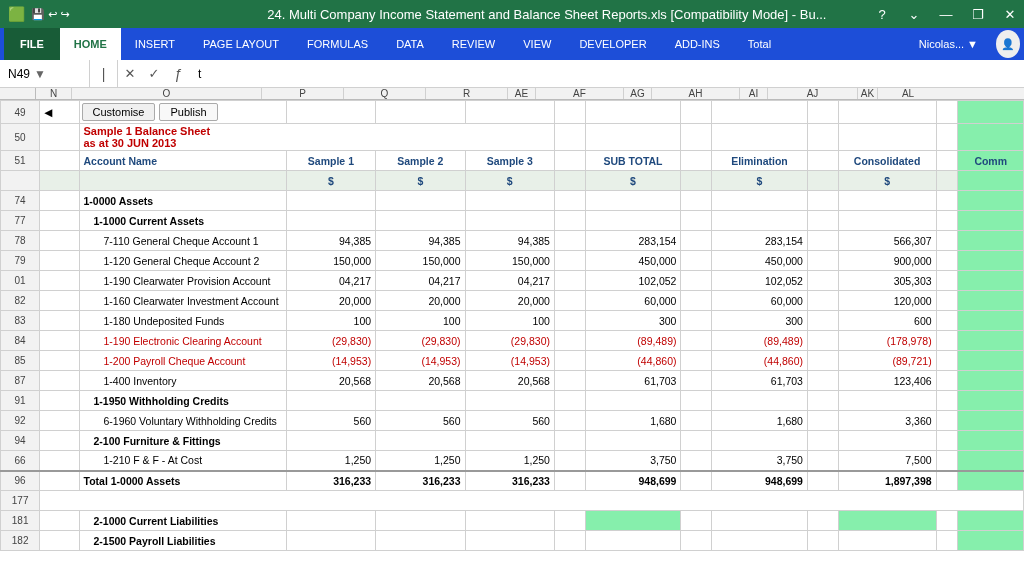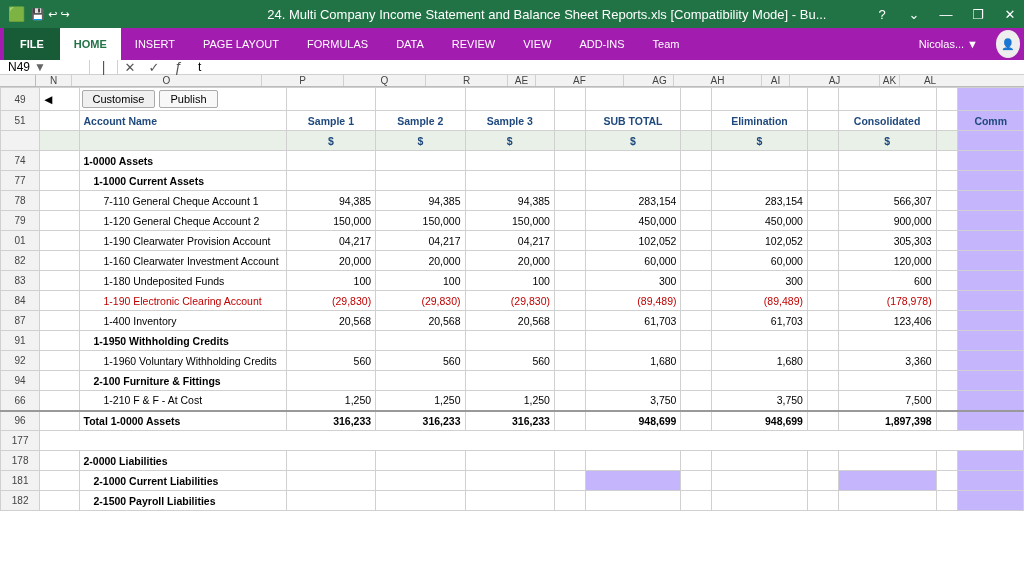--- a/index.html
+++ b/index.html
@@ -16,21 +16,21 @@
       font-size: 11px;
       position: relative;
     }
     .title-bar .title-text { flex: 1; text-align: center; font-size: 13px; }
     .title-bar .window-controls { display: flex; gap: 4px; position: absolute; right: 0; top: 0; height: 28px; align-items: center; }
     .title-bar .win-btn { width: 28px; height: 28px; display: flex; align-items: center; justify-content: center; cursor: pointer; font-size: 13px; }
     .excel-icon { margin-right: 6px; font-size: 14px; color: white; }
 
     
     .ribbon-tabs {
-      background: #a21caf;
+      background: #1d4ed8;
       display: flex;
       align-items: center;
       height: 32px;
       padding: 0 4px;
     }
     .ribbon-tab {
       padding: 0 14px;
       height: 100%;
       display: flex;
       align-items: center;
@@ -45,21 +45,21 @@
       padding: 0 16px;
       height: 100%;
     }
     .ribbon-tab.active:not(.file) { background: white; color: #217346; font-weight: 600; }
 
     
     .formula-bar {
       display: flex;
       align-items: flex-end;
       border-bottom: 1px solid #d0d0d0;
-      height: 15px;
+      height: 28px;
       background: white;
     }
     .cell-ref {
       width: 90px;
       border-right: 1px solid #d0d0d0;
       padding: 0 8px;
       font-size: 12px;
       height: 100%;
       display: flex;
       align-items: center;
@@ -71,21 +71,21 @@
     .col-header { border-right: 1px solid #d0d0d0; display: flex; align-items: center; justify-content: center; font-size: 10px; color: #444; min-width: 20px; background: #f2f2f2; font-weight: 400; flex-shrink: 0; }
     table { border-collapse: collapse; table-layout: fixed; width: 100%; }
     td, th { border: 1px solid #d0d0d0; padding: 1px 4px; font-size: 10.5px; white-space: nowrap; overflow: hidden; height: 20px; vertical-align: middle; }
     td.row-num { background: #f2f2f2; text-align: center; font-size: 10px; color: #444; width: 36px; }
     td.numeric { text-align: right; }
     td.header-cell { font-weight: bold; color: #1f497d; text-align: center; }
     td.dollar { text-align: center; color: #1f497d; font-weight: bold; }
     td.red { color: #c00000; }
     td.section-header { font-weight: bold; }
     td.total-row { font-weight: bold; }
-    td.yellow-bg { background: #c4b5fd; }
+    td.yellow-bg { background: #86efac; }
     td.indent1 { padding-left: 14px; }
     td.indent2 { padding-left: 24px; }
     .sheet-title { color: #c00000; font-weight: bold; font-size: 11px; }
 
     
     .custom-btn-area { display: flex; gap: 4px; padding: 2px; }
     .custom-btn {
       border: 1px solid #aaa;
       background: #f0f0f0;
       padding: 2px 10px;
@@ -113,22 +113,23 @@
 
 <div class="ribbon-tabs">
   <div class="ribbon-tab file">FILE</div>
   <div class="ribbon-tab active">HOME</div>
   <div class="ribbon-tab">INSERT</div>
   <div class="ribbon-tab">PAGE LAYOUT</div>
   <div class="ribbon-tab">FORMULAS</div>
   <div class="ribbon-tab">DATA</div>
   <div class="ribbon-tab">REVIEW</div>
   <div class="ribbon-tab">VIEW</div>
+  <div class="ribbon-tab">DEVELOPER</div>
   <div class="ribbon-tab">ADD-INS</div>
-  <div class="ribbon-tab">Team</div>
+  <div class="ribbon-tab">Total</div>
   <div class="ribbon-tab" style="margin-left:auto;">Nicolas... ▼</div>
   <div style="width:24px;height:28px;display:flex;align-items:center;justify-content:center;background:#eee;cursor:pointer;border-radius:50%;margin-left:4px;">👤</div>
 </div>
 
 <div class="formula-bar">
   <div class="cell-ref">
     <span>N49</span>
     <span style="margin-left:4px;color:#666;">▼</span>
   </div>
   <div class="formula-bar-sep">|</div>
@@ -154,21 +155,21 @@
       <div class="col-header" style="width:82px;">P</div>
 
       <div class="col-header" style="width:82px;">Q</div>
 
       <div class="col-header" style="width:82px;">R</div>
 
       <div class="col-header" style="width:28px;">AE</div>
 
       <div class="col-header" style="width:88px;">AF</div>
 
-      <div class="col-header" style="width:28px;margin-left:22px;">AG</div>
+      <div class="col-header" style="width:28px;">AG</div>
 
       <div class="col-header" style="width:88px;">AH</div>
 
       <div class="col-header" style="width:28px;">AI</div>
 
       <div class="col-header" style="width:90px;">AJ</div>
 
       <div class="col-header" style="width:20px;">AK</div>
 
       <div class="col-header" style="width:60px;border-right:none;">AL</div>
@@ -209,20 +210,38 @@
           <td></td>
           <td></td>
           <td></td>
           <td></td>
           <td></td>
           <td></td>
           <td></td>
           <td class="yellow-bg"></td>
         </tr>
 
+        <tr>
+          <td class="row-num">50</td>
+          <td></td>
+          <td colspan="4">
+            <span class="sheet-title">
+              <span>Sample 1 Balance Sheet</span><br>
+              <span>as at 30 JUN 2013</span>
+            </span>
+          </td>
+          <td></td>
+          <td></td>
+          <td></td>
+          <td></td>
+          <td></td>
+          <td></td>
+          <td></td>
+          <td class="yellow-bg"></td>
+        </tr>
 
         <tr>
           <td class="row-num">51</td>
           <td></td>
           <td class="header-cell" style="text-align:left;font-weight:bold;color:#1f497d;">Account Name</td>
           <td class="header-cell">Sample 1</td>
           <td class="header-cell">Sample 2</td>
           <td class="header-cell">Sample 3</td>
           <td></td>
           <td class="header-cell">SUB TOTAL</td>
@@ -380,20 +399,36 @@
           <td></td>
           <td class="numeric red">(89,489)</td>
           <td></td>
           <td class="numeric red">(89,489)</td>
           <td></td>
           <td class="numeric red">(178,978)</td>
           <td></td>
           <td class="yellow-bg"></td>
         </tr>
 
+        <tr style="font-size:10px;">
+          <td class="row-num">85</td>
+          <td></td>
+          <td class="indent2 red">1-200 Payroll Cheque Account</td>
+          <td class="numeric red">(14,953)</td>
+          <td class="numeric red">(14,953)</td>
+          <td class="numeric red">(14,953)</td>
+          <td></td>
+          <td class="numeric red">(44,860)</td>
+          <td></td>
+          <td class="numeric red">(44,860)</td>
+          <td></td>
+          <td class="numeric red">(89,721)</td>
+          <td></td>
+          <td class="yellow-bg"></td>
+        </tr>
 
         <tr style="font-size:10px;">
           <td class="row-num">87</td>
           <td></td>
           <td class="indent2">1-400 Inventory</td>
           <td class="numeric">20,568</td>
           <td class="numeric">20,568</td>
           <td class="numeric">20,568</td>
           <td></td>
           <td class="numeric">61,703</td>
@@ -419,21 +454,21 @@
           <td></td>
               <td></td>
               <td></td>
           <td></td>
               <td class="yellow-bg"></td>
         </tr>
 
         <tr style="font-size:10px;">
           <td class="row-num">92</td>
           <td></td>
-          <td class="indent2">1-1960 Voluntary Withholding Credits</td>
+          <td class="indent2">6-1960 Voluntary Withholding Credits</td>
           <td class="numeric">560</td>
           <td class="numeric">560</td>
           <td class="numeric">560</td>
           <td></td>
           <td class="numeric">1,680</td>
           <td></td>
           <td class="numeric">1,680</td>
           <td></td>
           <td class="numeric">3,360</td>
           <td></td>
@@ -489,36 +524,20 @@
           <td class="numeric total-row">1,897,398</td>
           <td></td>
           <td class="yellow-bg"></td>
         </tr>
 
         <tr style="height:12px;margin-top:19px;">
           <td class="row-num">177</td>
           <td colspan="13"></td>
         </tr>
 
-        <tr style="font-size:10.5px;">
-          <td class="row-num">178</td>
-          <td></td>
-          <td class="section-header">2-0000 Liabilities</td>
-          <td></td>
-              <td></td>
-              <td></td>
-          <td></td>
-              <td></td>
-              <td></td>
-          <td></td>
-              <td></td>
-              <td></td>
-          <td></td>
-              <td class="yellow-bg"></td>
-        </tr>
 
         <tr style="font-size:10.5px;padding-left:48px;">
           <td class="row-num">181</td>
           <td></td>
           <td class="section-header indent1">2-1000 Current Liabilities</td>
           <td></td>
               <td></td>
               <td></td>
           <td></td>
               <td class="yellow-bg"></td>

